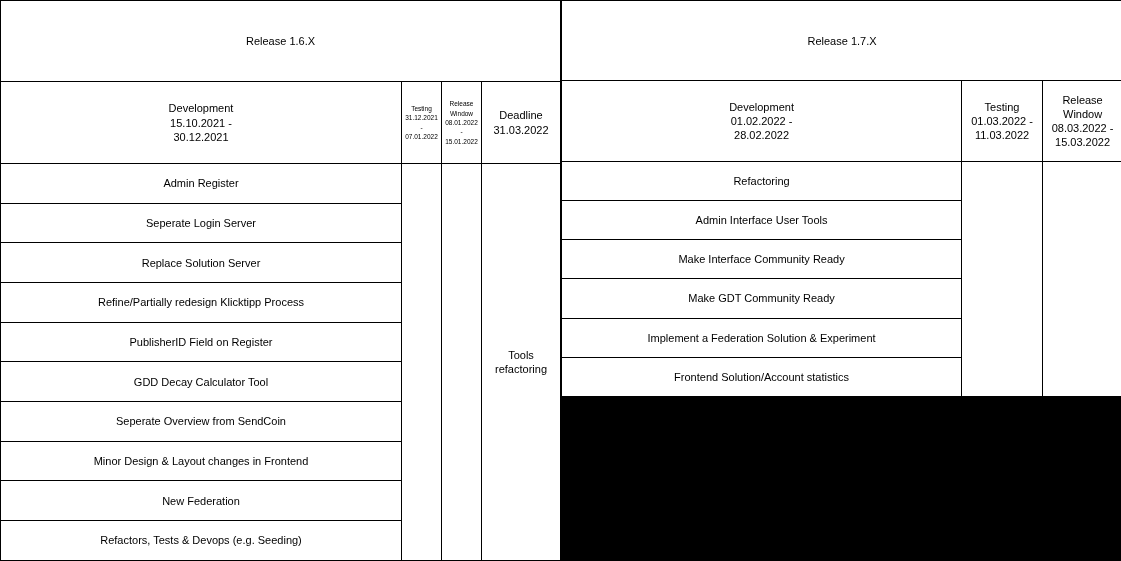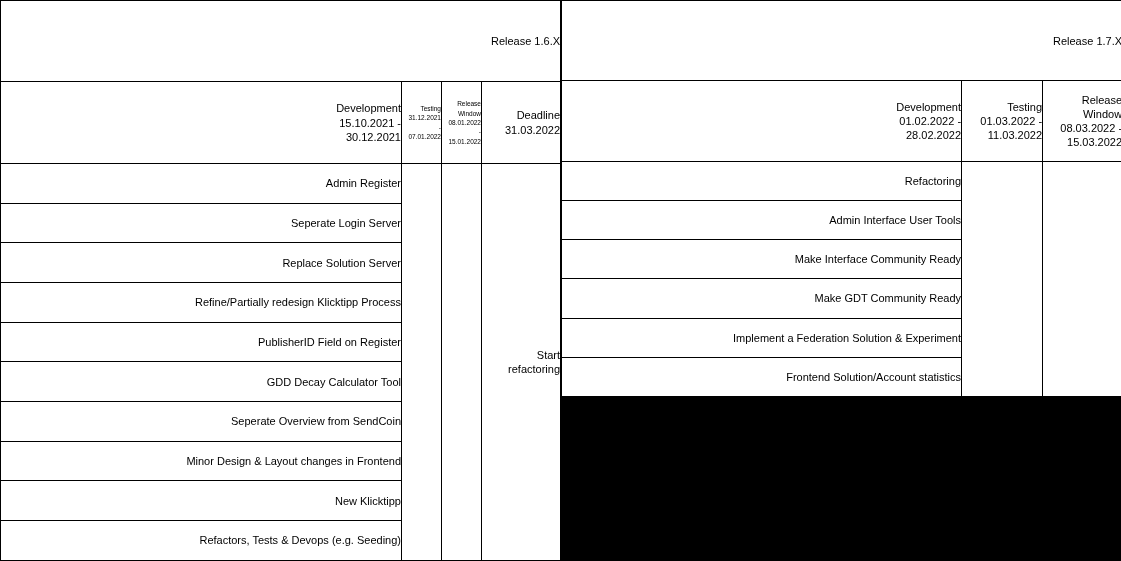--- a/index.html
+++ b/index.html
@@ -17,21 +17,21 @@
   table {
     border-collapse: collapse;
     table-layout: fixed;
   }
   .t16 { width: 560px; height: 561px; }
   .t17 { width: 561px; height: 561px; }
   td {
     border: 1.5px solid #000000;
     padding: 0;
     margin: 0;
-    text-align: right;
+    text-align: center;
     vertical-align: middle;
     font-family: "Liberation Sans", sans-serif;
     font-size: 11px;
     line-height: 1.3;
     color: #000000;
     white-space: pre-line;
     overflow: hidden;
   }
   tr.title-row td { height: 77px; }
   tr.hdr-row td { height: 77px; }
@@ -83,21 +83,21 @@
 08.01.2022
 -
 15.01.2022</td>
         <td>Deadline
 31.03.2022</td>
       </tr>
       <tr class="task-row">
         <td>Admin Register</td>
         <td rowspan="10"></td>
         <td rowspan="10"></td>
-        <td rowspan="10">Start
+        <td rowspan="10">Tools
 refactoring</td>
       </tr>
       <tr class="task-row">
           <td>Seperate Login Server</td>
         </tr>
       <tr class="task-row">
           <td>Replace Solution Server</td>
         </tr>
       <tr class="task-row">
           <td>Refine/Partially redesign Klicktipp Process</td>
@@ -108,21 +108,21 @@
       <tr class="task-row">
           <td>GDD Decay Calculator Tool</td>
         </tr>
       <tr class="task-row">
           <td>Seperate Overview from SendCoin</td>
         </tr>
       <tr class="task-row">
           <td>Minor Design &amp; Layout changes in Frontend</td>
         </tr>
       <tr class="task-row">
-          <td>New Klicktipp</td>
+          <td>New Federation</td>
         </tr>
       <tr class="task-row">
           <td>Refactors, Tests &amp; Devops (e.g. Seeding)</td>
         </tr>
     </tbody>
   </table>
 
   <table class="t17">
     <colgroup>
       <col class="c17-dev">

